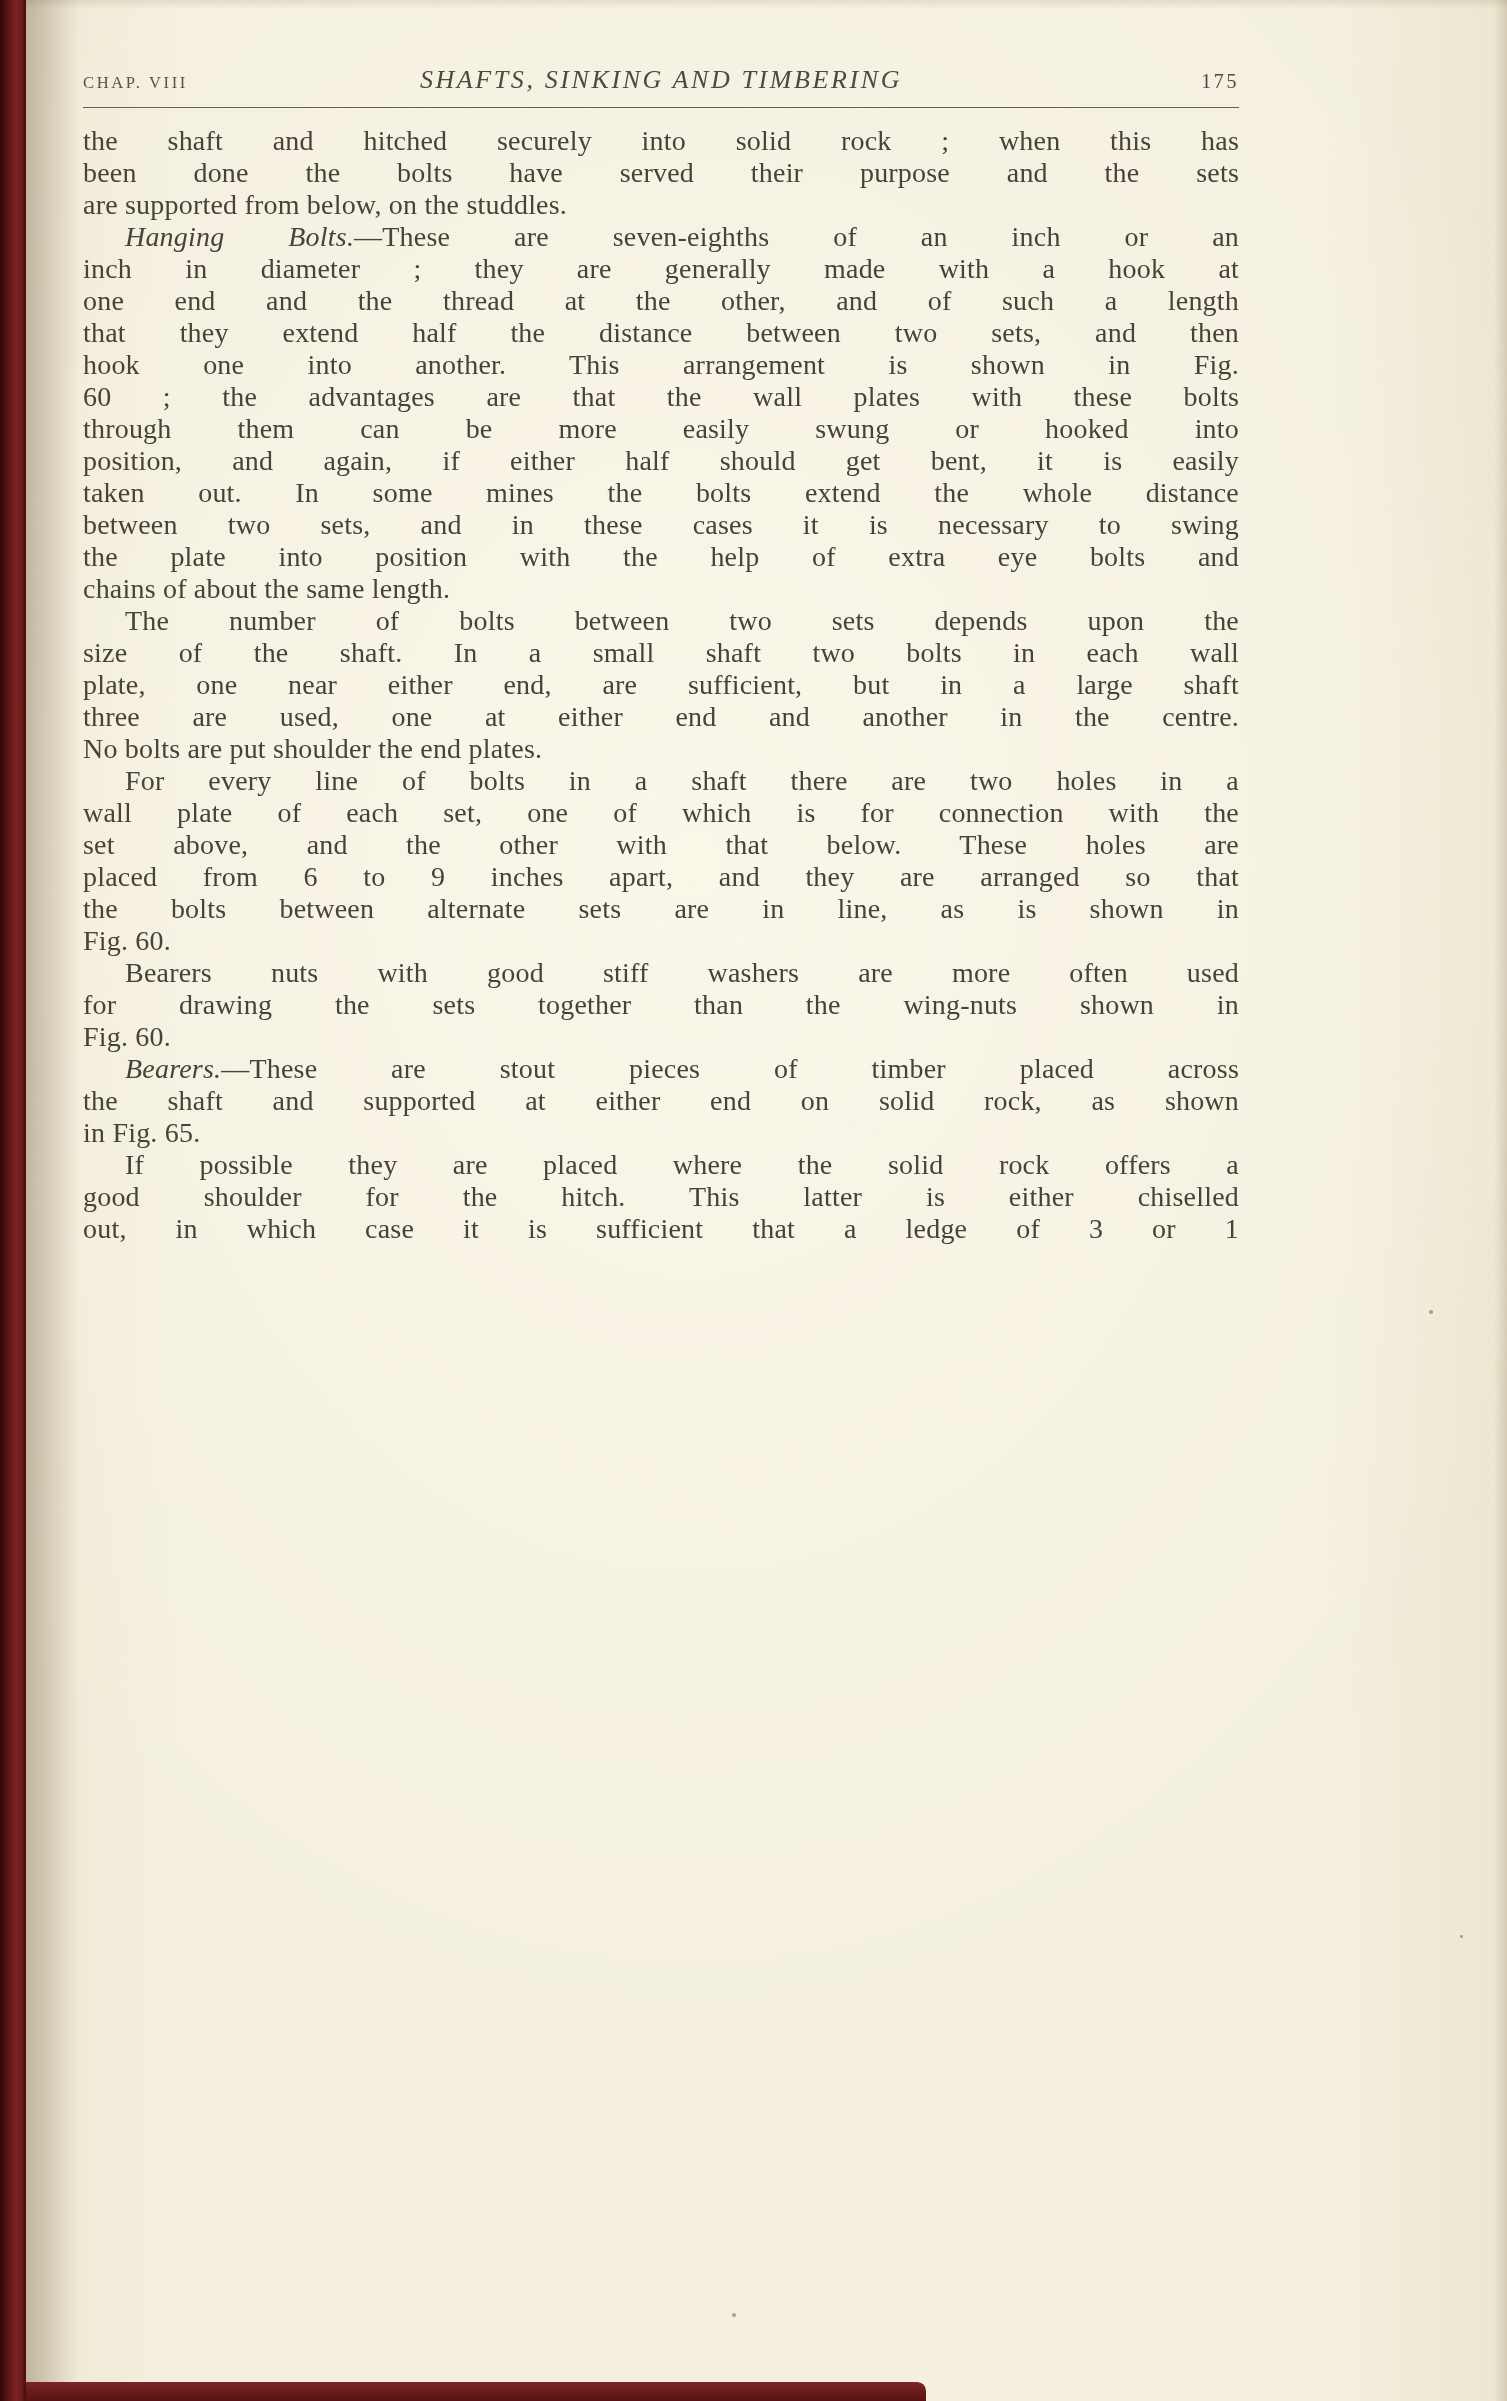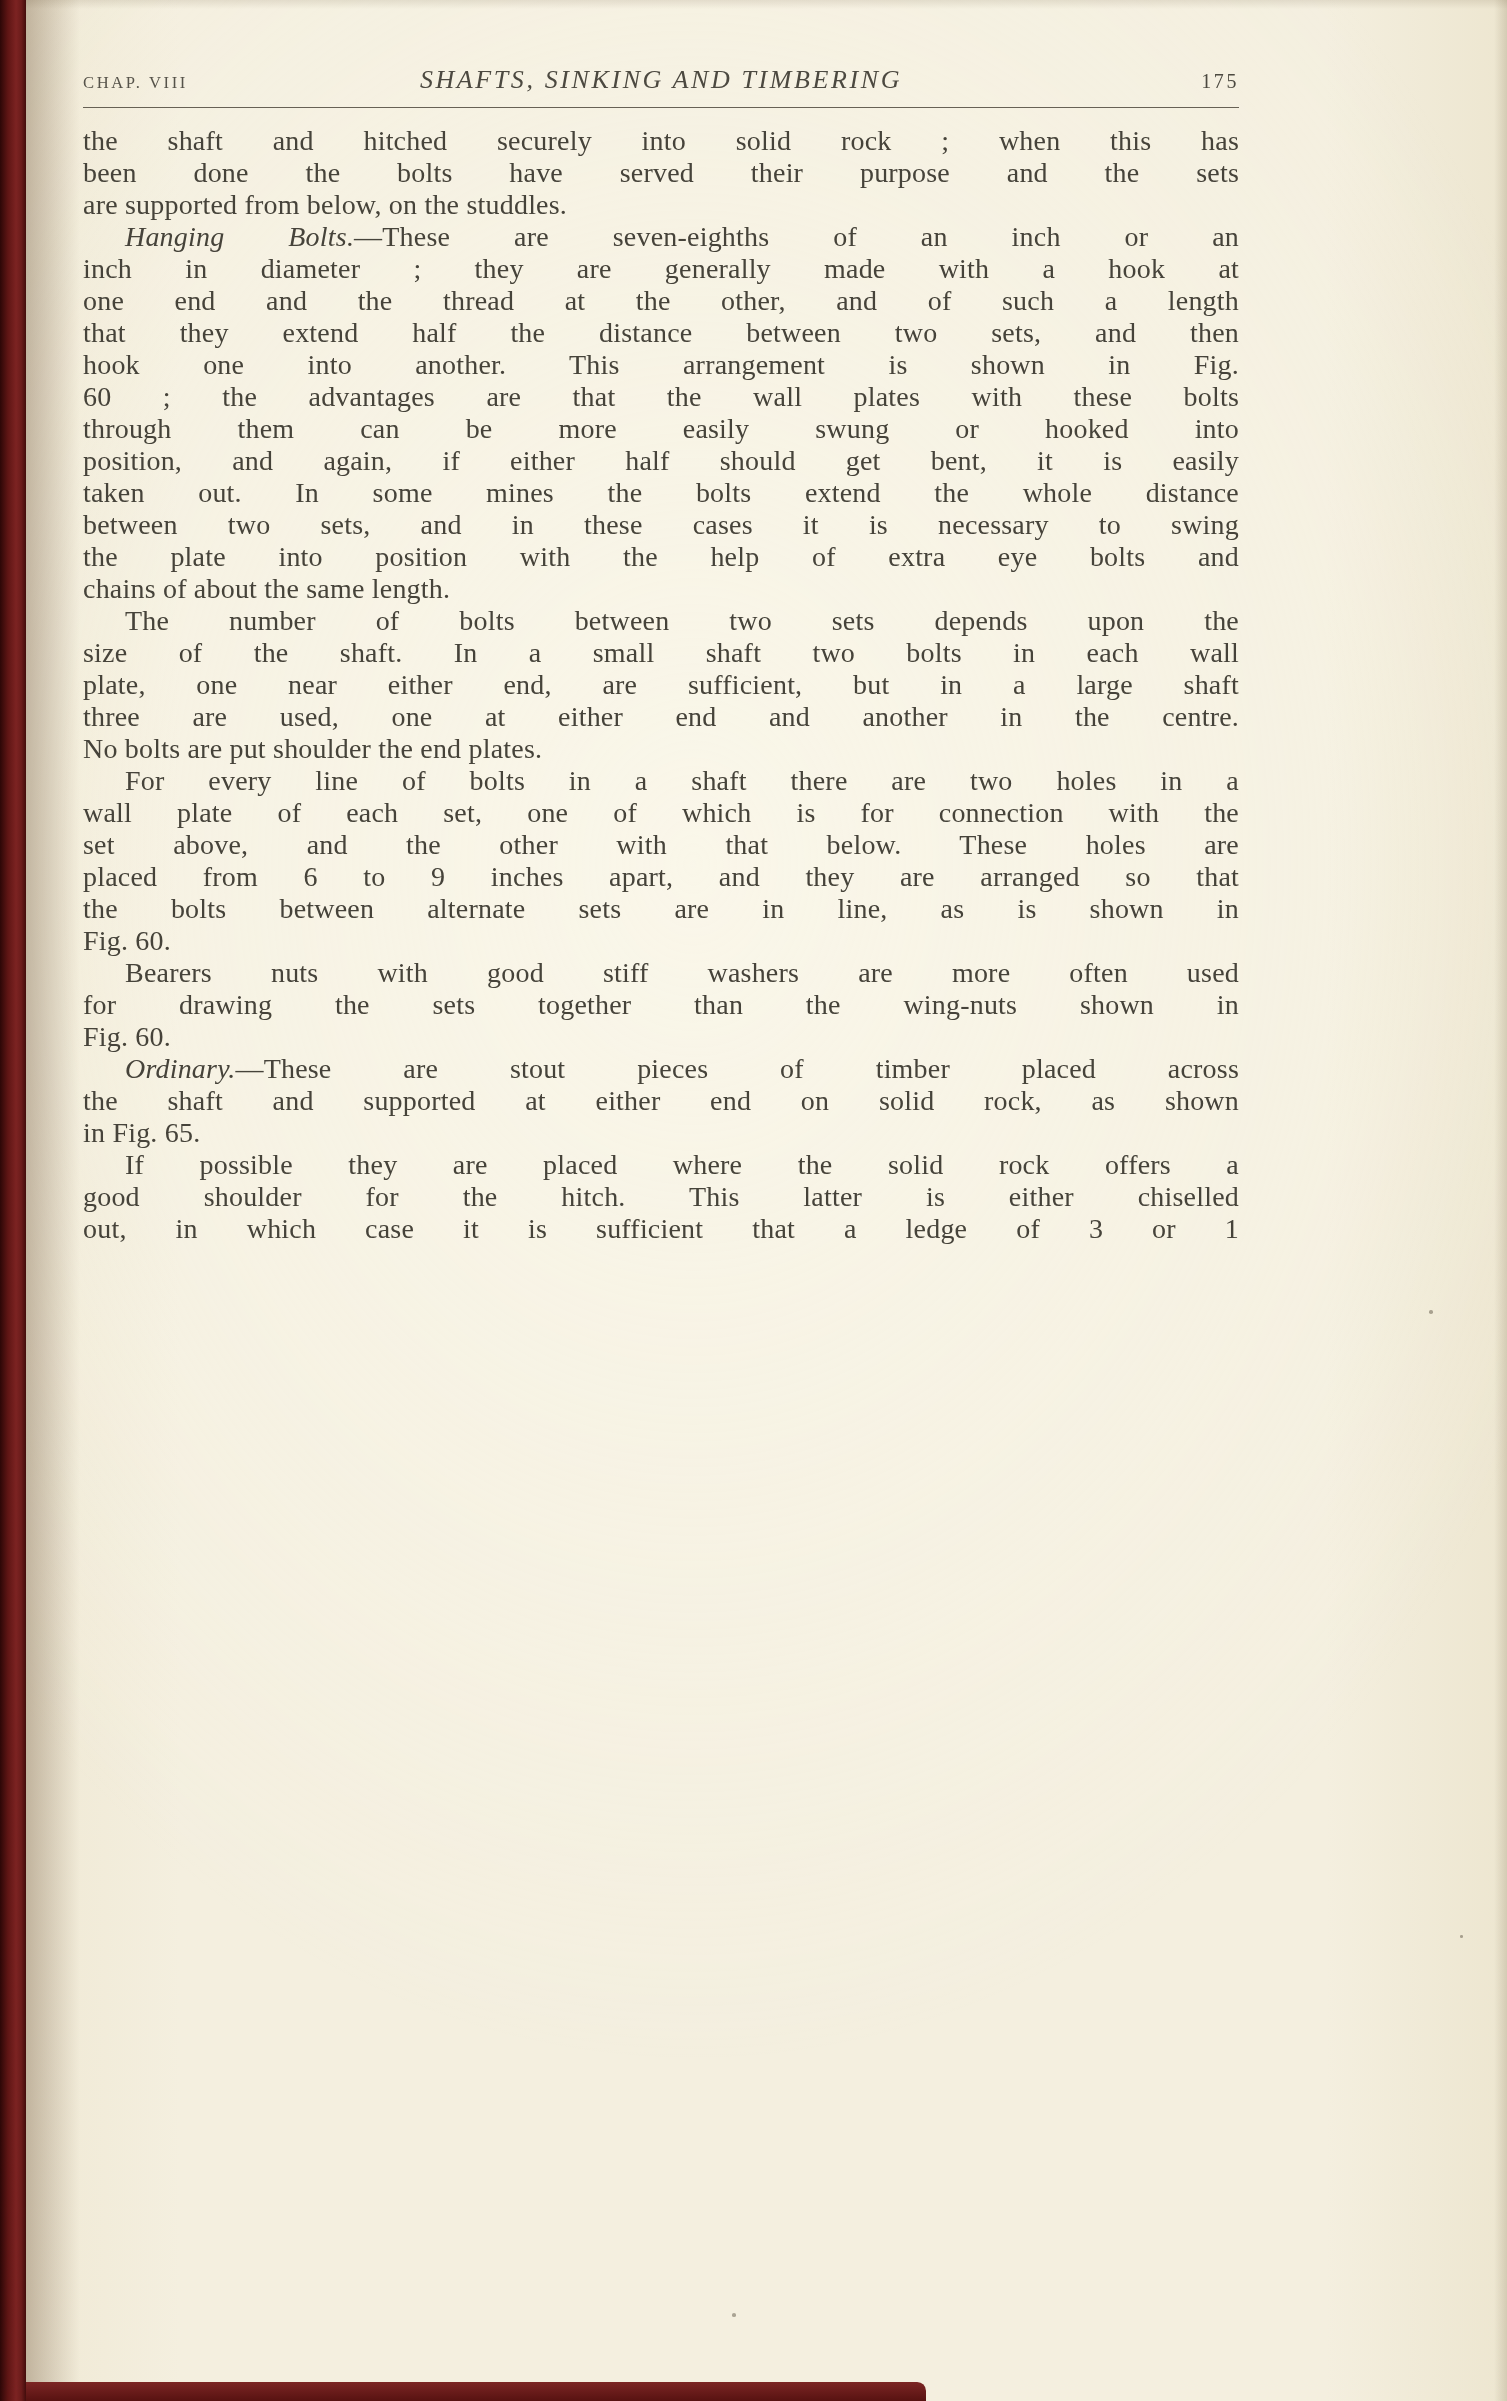--- a/index.html
+++ b/index.html
@@ -132,21 +132,21 @@
 size of the shaft.  In a small shaft two bolts in each wall
 plate, one near either end, are sufficient, but in a large shaft
 three are used, one at either end and another in the centre.</span><span class="ptail">No bolts are put shoulder the end plates.</span></p>
     <p class="para indent"><span class="lead"></span><span class="ptext">For every line of bolts in a shaft there are two holes in a
 wall plate of each set, one of which is for connection with the
 set above, and the other with that below.  These holes are
 placed from 6 to 9 inches apart, and they are arranged so that
 the bolts between alternate sets are in line, as is shown in</span><span class="ptail">Fig. 60.</span></p>
     <p class="para indent"><span class="lead"></span><span class="ptext">Bearers nuts with good stiff washers are more often used
 for drawing the sets together than the wing-nuts shown in</span><span class="ptail">Fig. 60.</span></p>
-    <p class="para indent"><span class="lead">Ordinary.</span><span class="ptext">—These are stout pieces of timber placed across
+    <p class="para indent"><span class="lead">Bearers.</span><span class="ptext">—These are stout pieces of timber placed across
 the shaft and supported at either end on solid rock, as shown</span><span class="ptail">in Fig. 65.</span></p>
     <p class="para indent"><span class="lead"></span><span class="ptext">If possible they are placed where the solid rock offers a
 good shoulder for the hitch.  This latter is either chiselled
 out, in which case it is sufficient that a ledge of 3 or 1</span><span class="ptail"></span></p>
   </div>
 </div>
 
 <div class="gutter-shadow"></div>
 <div class="fore-edge-shadow"></div>
 <div class="top-edge-shadow"></div>

